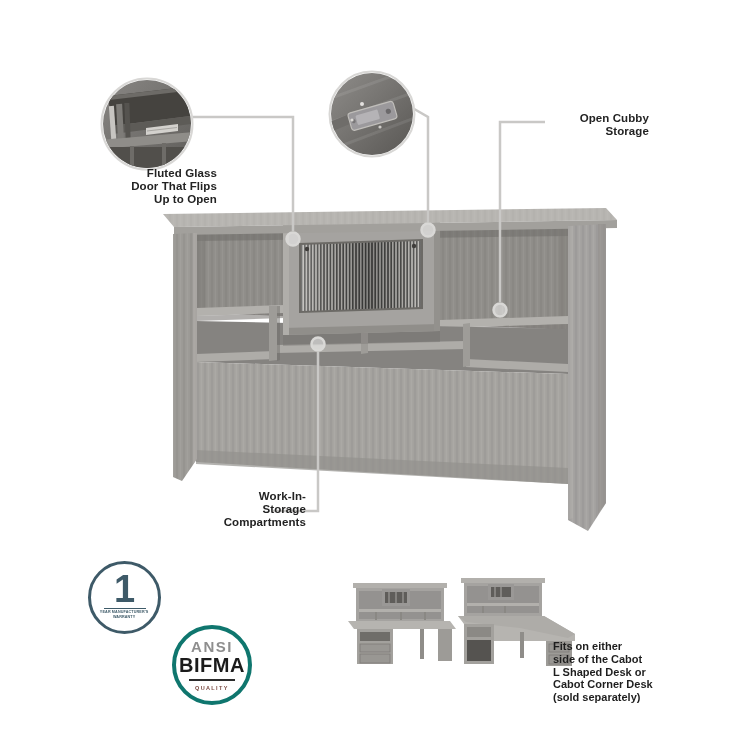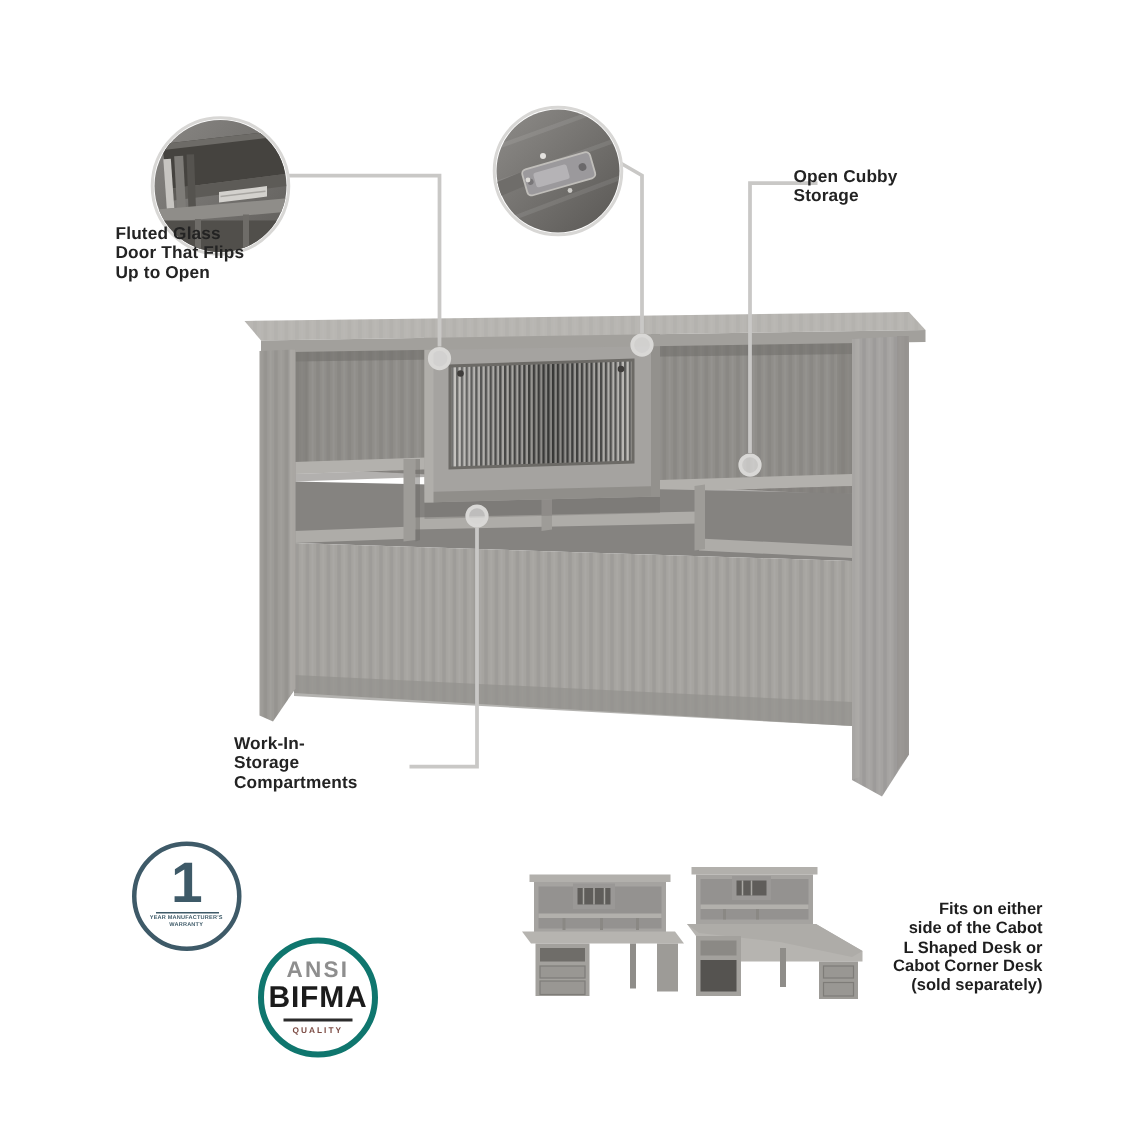--- a/index.html
+++ b/index.html
@@ -3,26 +3,26 @@
 <meta charset="utf-8">
 <style>
   html,body{margin:0;padding:0;}
   body{
     width:750px;height:750px;background:#ffffff;position:relative;overflow:hidden;
     font-family:"Liberation Sans","DejaVu Sans",sans-serif;
   }
   .stage{position:absolute;inset:0;width:750px;height:750px;}
   svg.art{position:absolute;left:0;top:0;width:750px;height:750px;}
   .callout-label{
-    position:absolute;text-align:left;color:#232323;font-weight:700;
+    position:absolute;text-align:right;color:#232323;font-weight:700;
     font-size:11.5px;line-height:1.14;white-space:pre-line;letter-spacing:.1px;
   }
   .note{
-    position:absolute;text-align:right;color:#1e1e1e;font-weight:700;
-    font-size:11px;line-height:1.16;white-space:pre-line;
+    position:absolute;text-align:left;color:#1e1e1e;font-weight:700;
+    font-size:11px;line-height:1.16;white-space:pre-line;margin-top:40px;
   }
   .badge{position:absolute;border-radius:50%;background:#fff;box-sizing:border-box;
     display:flex;flex-direction:column;align-items:center;justify-content:center;}
   .badge-warranty{left:88px;top:561px;width:73px;height:73px;border:3px solid #3e5a68;}
   .badge-warranty .num{font-size:38px;font-weight:700;color:#3e5a68;line-height:.95;margin-top:-2px;}
   .badge-warranty .rule{width:42px;border-top:1px solid #3e5a68;margin:1px 0 1px 0;}
   .badge-warranty .tiny{font-size:6px;transform:scale(.62);transform-origin:center top;
     color:#3e5a68;font-weight:700;letter-spacing:.2px;line-height:1.15;text-align:center;white-space:nowrap;}
   .badge-ansi{left:172px;top:625px;width:80px;height:80px;border:4px solid #0f766e;}
   .badge-ansi .org{font-size:15px;font-weight:600;color:#8e8e8e;letter-spacing:1.5px;line-height:1;}
@@ -218,21 +218,21 @@
       <rect x="464" y="624" width="30" height="40" fill="#a3a19d"></rect>
       <rect x="467" y="627" width="24" height="10" fill="#8b8985"></rect>
       <rect x="467" y="640" width="24" height="21" fill="#555350"></rect>
       <rect x="520" y="632" width="4" height="26" fill="#8f8d89"></rect>
       <polygon points="546,641 572,641 572,666 546,666" fill="#9d9b97"></polygon>
       <rect x="549" y="644" width="20" height="8" fill="#999793" stroke="#7e7c78" stroke-width="0.8"></rect>
       <rect x="549" y="655" width="20" height="9" fill="#999793" stroke="#7e7c78" stroke-width="0.8"></rect>
     </g>
   </svg>
 
-  <div class="callout-label" style="left:77px;top:150px;width:140px;">Fluted Glass
+  <div class="callout-label" style="left:77px;top:167px;width:140px;">Fluted Glass
 Door That Flips
 Up to Open</div>
 
 
   <div class="callout-label" style="left:529px;top:112px;width:120px;">Open Cubby
 Storage</div>
 
   <div class="callout-label" style="left:156px;top:490px;width:150px;">Work-In-
 Storage
 Compartments</div>

